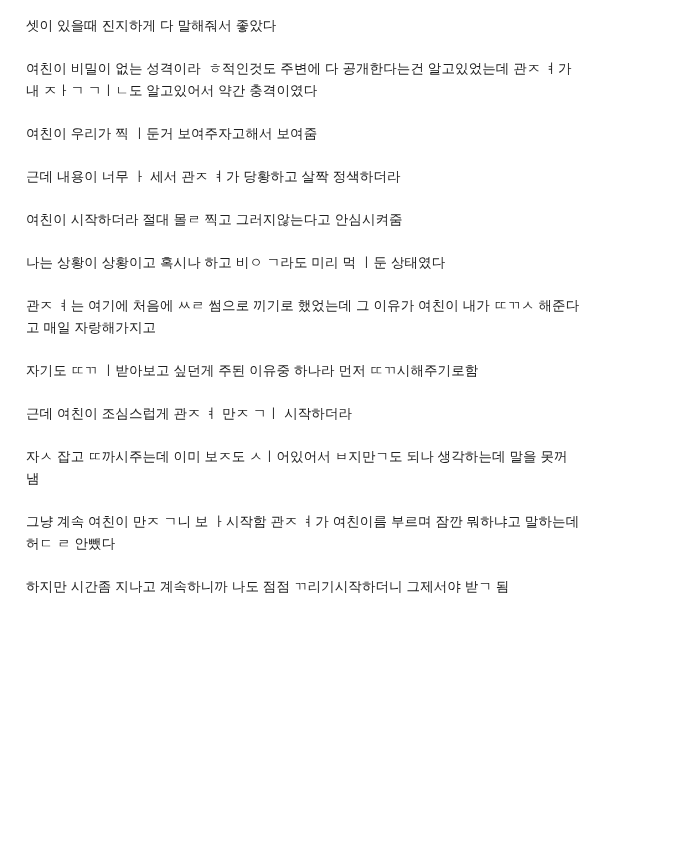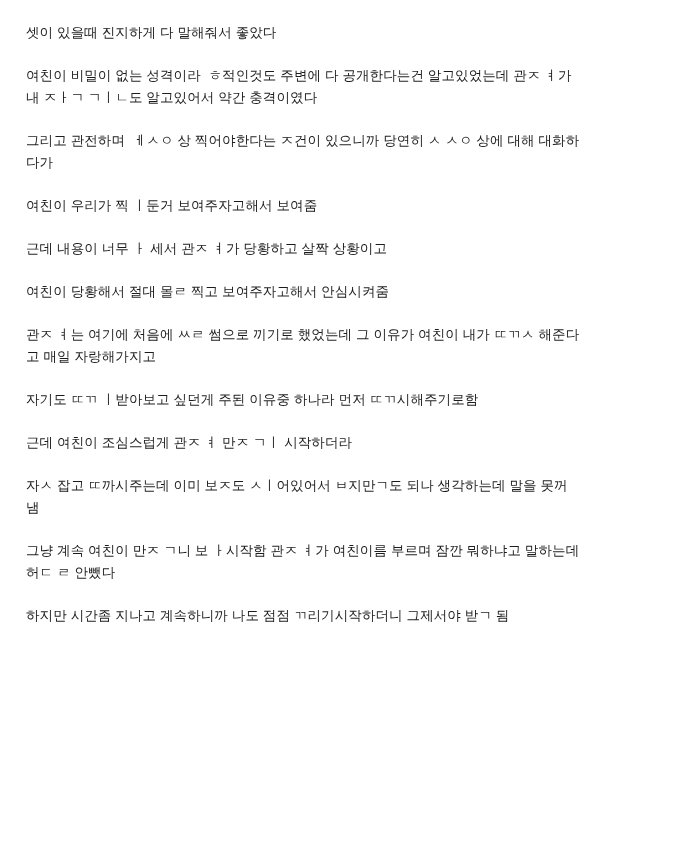--- a/index.html
+++ b/index.html
@@ -11,21 +11,21 @@
     width: 700px;
     height: 861px;
     overflow: hidden;
     font-family: "Liberation Sans", sans-serif;
     color: #1a1a1a;
   }
   #doc {
     box-sizing: border-box;
     width: 700px;
     height: 861px;
-    padding: 18px 26px 0 26px;
+    padding: 11px 26px 0 26px;
     background: #ffffff;
   }
   .para {
     font-size: 13.5px;
     line-height: 22px;
     letter-spacing: 0.1px;
     color: #1c1c1c;
     margin: 0 0 21px 0;
     white-space: pre-wrap;
     word-break: break-all;
@@ -37,25 +37,24 @@
     margin-bottom: 0;
   }
 </style>
 </head>
 <body>
 
 <div id="doc">
   <p class="para">셋이 있을때 진지하게 다 말해줘서 좋았다</p>
   <p class="para">여친이 비밀이 없는 성격이라  ㅎ적인것도 주변에 다 공개한다는건 알고있었는데 관ㅈ ㅕ가
 내 ㅈㅏㄱ ㄱㅣㄴ도 알고있어서 약간 충격이였다</p>
-  <p class="para">그리고 관전하며  ㅔㅅㅇ 상 찍어야한다는 ㅈ건이 있으니까 당연히 ㅅ ㅅㅇ 상에 대해 대화하
-다가</p>
   <p class="para">여친이 우리가 찍 ㅣ둔거 보여주자고해서 보여줌</p>
-  <p class="para">근데 내용이 너무 ㅏ 세서 관ㅈ ㅕ가 당황하고 살짝 상황이고</p>
-  <p class="para">여친이 당황해서 절대 몰ㄹ 찍고 보여주자고해서 안심시켜줌</p>
+  <p class="para">근데 내용이 너무 ㅏ 세서 관ㅈ ㅕ가 당황하고 살짝 정색하더라</p>
+  <p class="para">여친이 시작하더라 절대 몰ㄹ 찍고 그러지않는다고 안심시켜줌</p>
+  <p class="para">나는 상황이 상황이고 혹시나 하고 비ㅇ ㄱ라도 미리 먹 ㅣ둔 상태였다</p>
   <p class="para">관ㅈ ㅕ는 여기에 처음에 ㅆㄹ 썸으로 끼기로 했었는데 그 이유가 여친이 내가 ㄸㄲㅅ 해준다
 고 매일 자랑해가지고</p>
   <p class="para">자기도 ㄸㄲ ㅣ받아보고 싶던게 주된 이유중 하나라 먼저 ㄸㄲ시해주기로함</p>
   <p class="para">근데 여친이 조심스럽게 관ㅈ ㅕ 만ㅈ ㄱㅣ 시작하더라</p>
   <p class="para">자ㅅ 잡고 ㄸ까시주는데 이미 보ㅈ도 ㅅㅣ어있어서 ㅂ지만ㄱ도 되나 생각하는데 말을 못꺼
 냄</p>
   <p class="para">그냥 계속 여친이 만ㅈ ㄱ니 보 ㅏ시작함 관ㅈ ㅕ가 여친이름 부르며 잠깐 뭐하냐고 말하는데
 허ㄷ ㄹ 안뺐다</p>
   <p class="para last">하지만 시간좀 지나고 계속하니까 나도 점점 ㄲ리기시작하더니 그제서야 받ㄱ 됨</p>
 </div>

